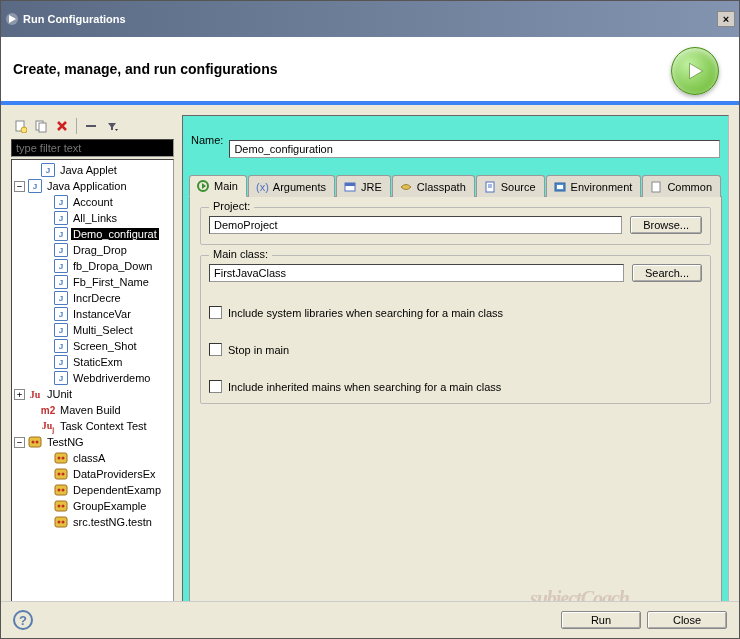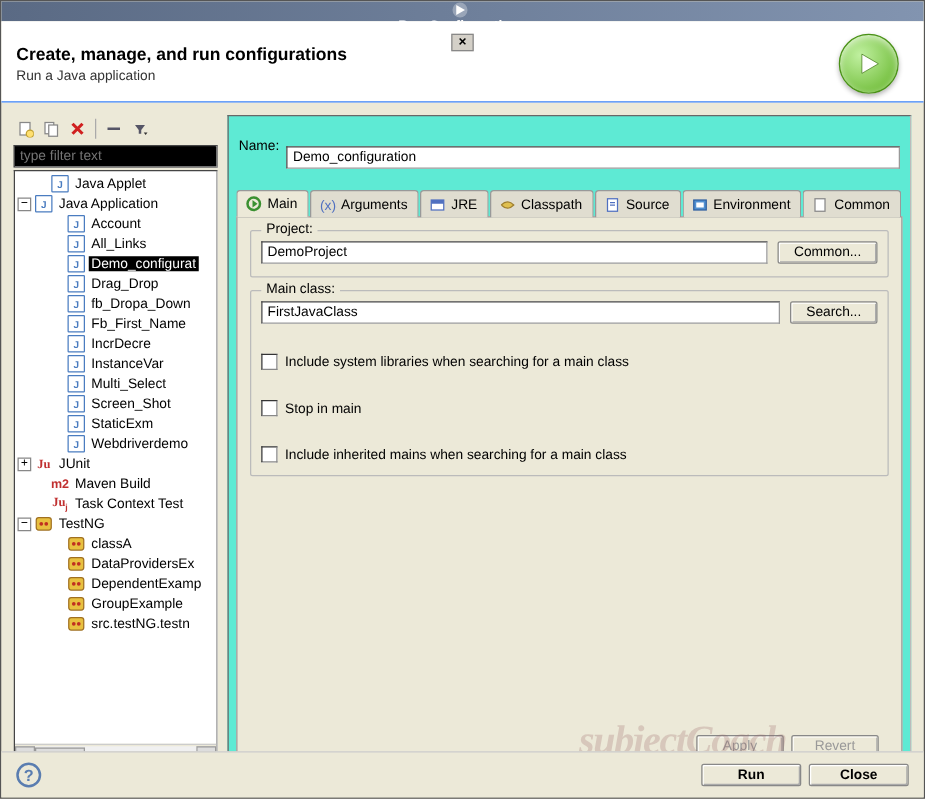--- a/index.html
+++ b/index.html
@@ -1,21 +1,21 @@
 <!DOCTYPE html>
 <html><head>
 <meta charset="utf-8">
 <style>
 * { box-sizing: border-box; margin: 0; padding: 0; font-family: Tahoma, sans-serif; font-size: 11px; }
 body { background: #ece9d8; width: 740px; height: 639px; position: relative; border: 1px solid #555; }
-.titlebar { background: linear-gradient(to right, #5a6a84, #8294b0); height: 16px; display: flex; align-items: center; padding: 0 4px; color: #fff; flex-direction: column; }
+.titlebar { background: linear-gradient(to right, #5a6a84, #8294b0); height: 36px; display: flex; align-items: center; padding: 0 4px; color: #fff; }
 .titlebar .ticon { width: 14px; height: 14px; margin-right: 4px; display:flex;align-items:center;justify-content:center; }
 .titlebar .title { font-weight: bold; flex: 1; }
 .titlebar .close { width: 18px; height: 16px; background: #d4d0c8; border: 1px solid #888; display: flex; align-items: center; justify-content: center; color: #000; font-family: Arial; font-size: 10px; font-weight:bold; }
-.header { padding: 10px 12px 6px 12px; background:#fff; border-bottom:1px solid #3b82f6; display:flex; align-items:center; }
+.header { padding: 10px 12px 6px 12px; background:#fff; border-bottom:4px solid #3b82f6; display:flex; align-items:center; }
 .header .txt { flex:1; }
 .header h1 { font-size: 14px; font-weight: bold; margin-bottom: 4px; }
 .header .sub { font-size: 11px; color: #333; }
 .runbtn { width: 48px; height: 48px; border-radius: 50%; background: radial-gradient(circle at 35% 35%, #c0f0a0, #5db020); border:1px solid #4a9018; display:flex; align-items:center; justify-content:center; box-shadow: inset 0 2px 6px rgba(255,255,255,.7), 0 2px 4px rgba(0,0,0,.3); margin-right:8px;}
 .runbtn svg { width:22px; height:22px; }
 .body { display: flex; padding: 10px; gap: 8px; height: 558px; }
 .left { width: 174px; display:flex; flex-direction:column; }
 .toolbar { display:flex; gap:3px; padding:2px 0 4px 0; align-items:center; }
 .toolbar .tbtn { width:18px; height:18px; border:1px solid transparent; display:flex; align-items:center; justify-content:center; }
 .toolbar .sep { width:1px; height:16px; background:#aaa; margin:0 2px; }
@@ -46,47 +46,46 @@
 .group .glabel { position:absolute; top:-8px; left:8px; background:#ece9d8; padding:0 4px; }
 .group .row1 { display:flex; gap:8px; align-items:center; }
 .group input[type=text] { flex:1; border:1px inset #999; padding:2px 4px; background:#fff; }
 .btn { min-width:70px; padding:2px 12px; background:#ece9d8; border:1px solid #888; border-radius:2px; box-shadow: inset 1px 1px 0 #fff, inset -1px -1px 0 #aaa; text-align:center; }
 .btn.disabled { color:#999; }
 .check-row { display:flex; align-items:center; margin-top:24px; gap:6px; }
 .check-row .cbox { width:13px; height:13px; border:1px inset #888; background:#fff; }
 .bottom { display:flex; justify-content:flex-end; gap:6px; padding:6px 8px; }
 .footer { position:absolute; bottom:0; left:0; right:0; padding:8px 12px; display:flex; align-items:center; background:#ece9d8; border-top:1px solid #ccc; }
 .footer .help { width:20px; height:20px; border:2px solid #5a7db0; border-radius:50%; display:flex; align-items:center; justify-content:center; color:#5a7db0; font-weight:bold; font-size:13px;}
-.footer .fbtns { margin-left:auto; display:flex; gap:6px;font-weight:bold; }
+.footer .fbtns { margin-left:auto; display:flex; gap:6px; }
 .java-icon { width:14px; height:14px; border:1px solid #4a7cc0; background:#fff; display:flex; align-items:center; justify-content:center; font-size:8px; color:#4a7cc0; font-weight:bold; border-radius:1px;}
 .junit-icon { color:#c03030; font-weight:bold; font-size:10px; font-family:serif;}
 .m2-icon { color:#c03030; font-weight:bold; font-size:10px;}
 .testng-icon { width:14px; height:14px; display:flex; align-items:center; justify-content:center;}
-.watermark { position:absolute; right:110px; bottom:28px; font-family: Georgia, serif; font-size:32px; font-style:italic; color:rgba(150,100,100,.25); pointer-events:none; font-weight:bold; letter-spacing:-1px;}
+.watermark { position:absolute; right:110px; bottom:28px; font-family: Georgia, serif; font-size:20px; font-style:italic; color:rgba(150,100,100,.25); pointer-events:none; font-weight:bold; letter-spacing:-1px;}
 </style>
 </head>
 <body>
 
 <div class="titlebar">
   <span class="ticon">
       <svg viewBox="0 0 14 14">
         <circle cx="7" cy="7" r="6" fill="#fff" opacity=".3"></circle>
         <path d="M4 3 L11 7 L4 11 Z" fill="#fff"></path>
       </svg>
     </span>
   <span class="title">Run Configurations</span>
   <div class="close">
       <span>×</span>
     </div>
 </div>
 
 <div class="header">
   <div class="txt">
     <h1>Create, manage, and run configurations</h1>
-    <div class="sub">Run a Java application</div>
   </div>
   <div class="runbtn">
     <svg viewBox="0 0 20 20">
         <path d="M5 3 L17 10 L5 17 Z" fill="#fff" stroke="#3a7010" stroke-width=".5"></path>
       </svg>
   </div>
 </div>
 
 <div class="body">
 
@@ -423,21 +422,21 @@
               <rect x="3" y="2" width="8" height="10" fill="#fff" stroke="#888"></rect>
             </svg></span>
           <span>Common</span>
         </div>
       </div>
     <div class="panel">
       <div class="group">
         <div class="glabel">Project:</div>
         <div class="row1">
           <input type="text" value="DemoProject" style="">
-          <div class="btn">Common...</div>
+          <div class="btn">Browse...</div>
         </div>
       </div>
       <div class="group">
         <div class="glabel">Main class:</div>
         <div class="row1">
           <input type="text" value="FirstJavaClass" style="">
           <div class="btn">Search...</div>
         </div>
         <div class="check-row">
             <div class="cbox"></div>

